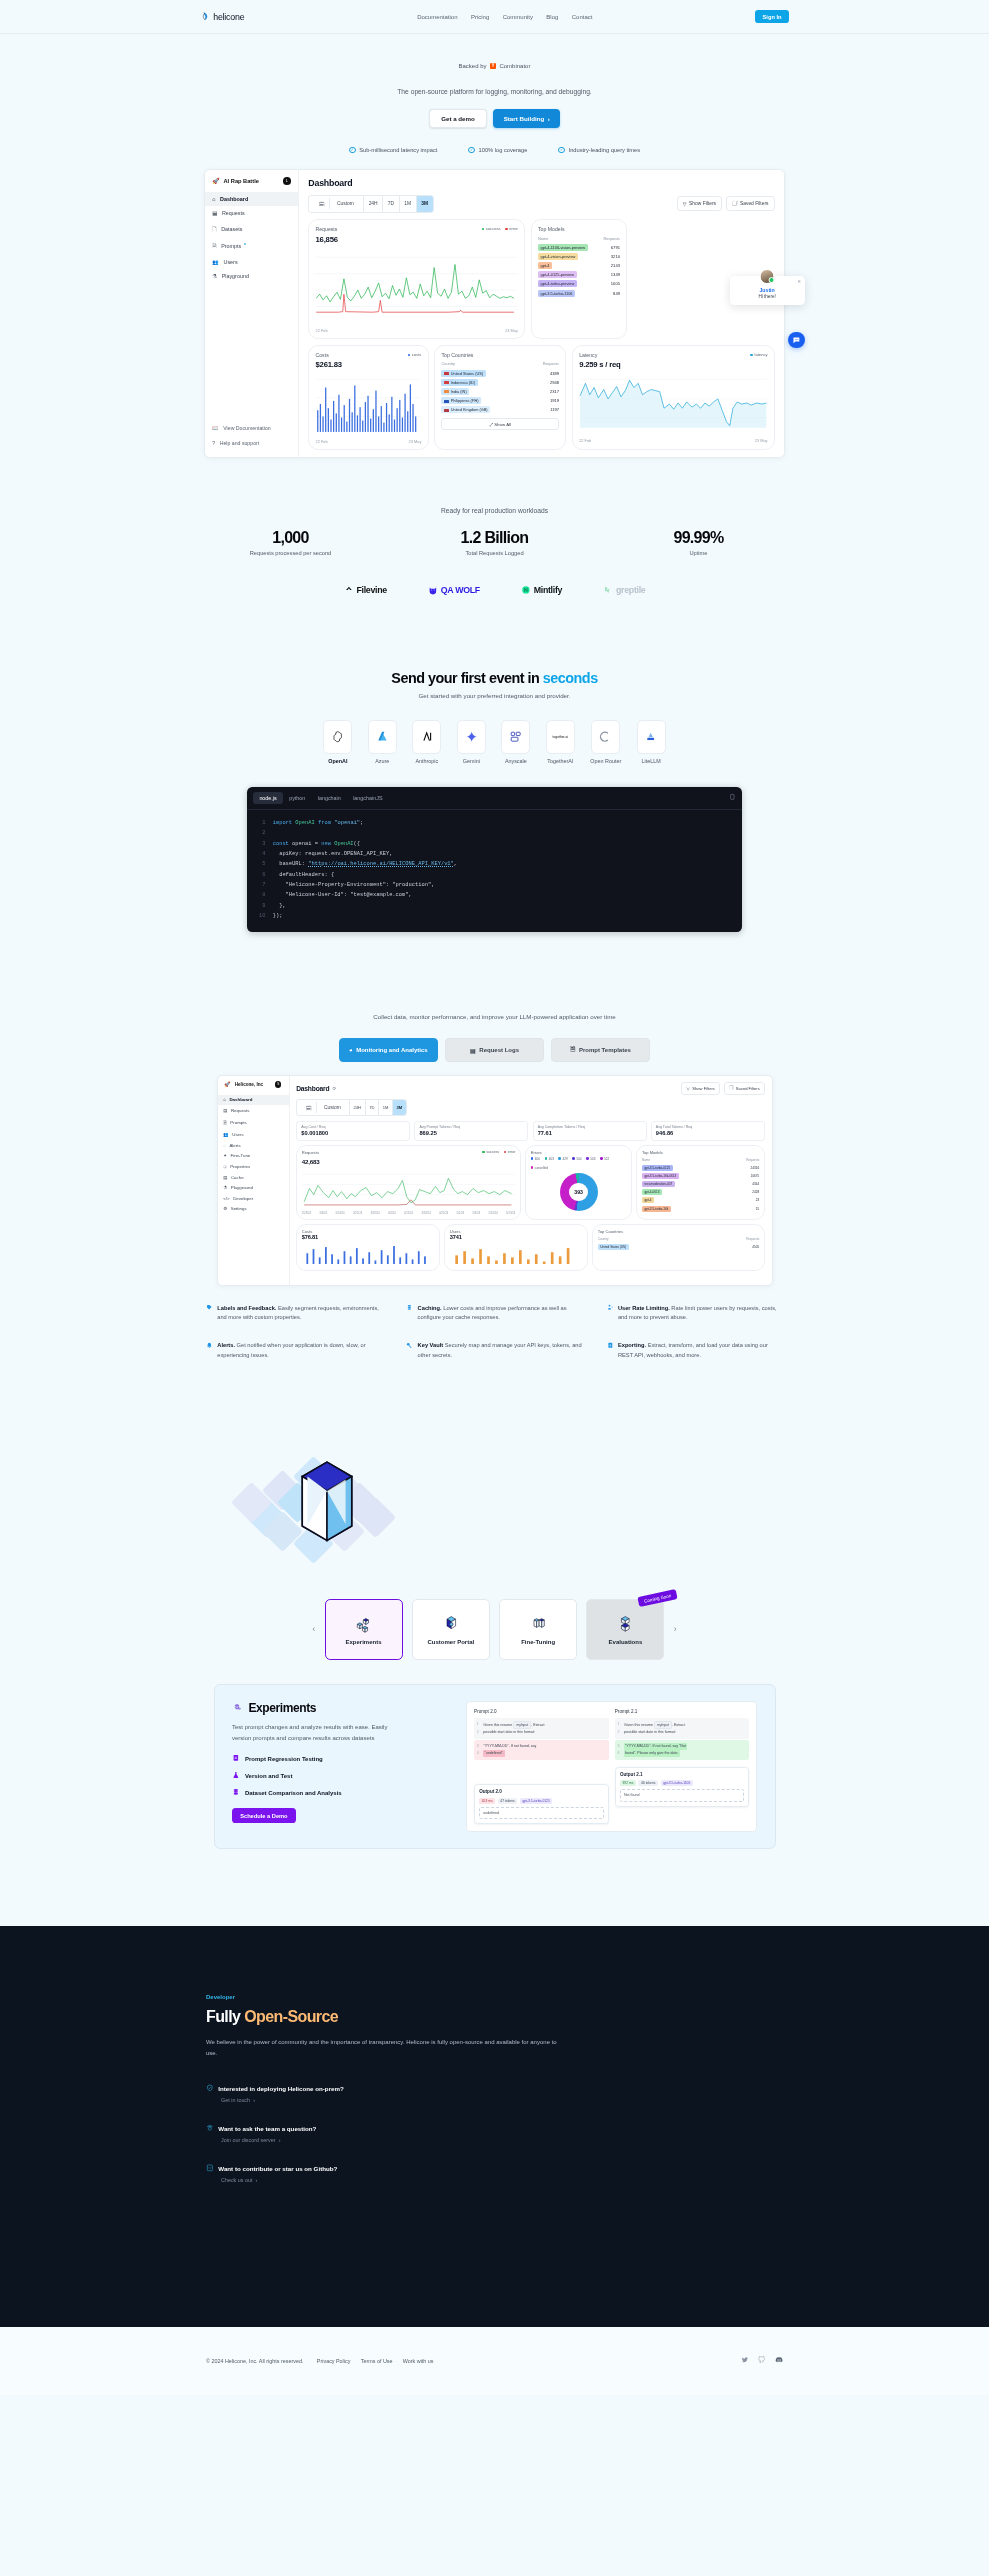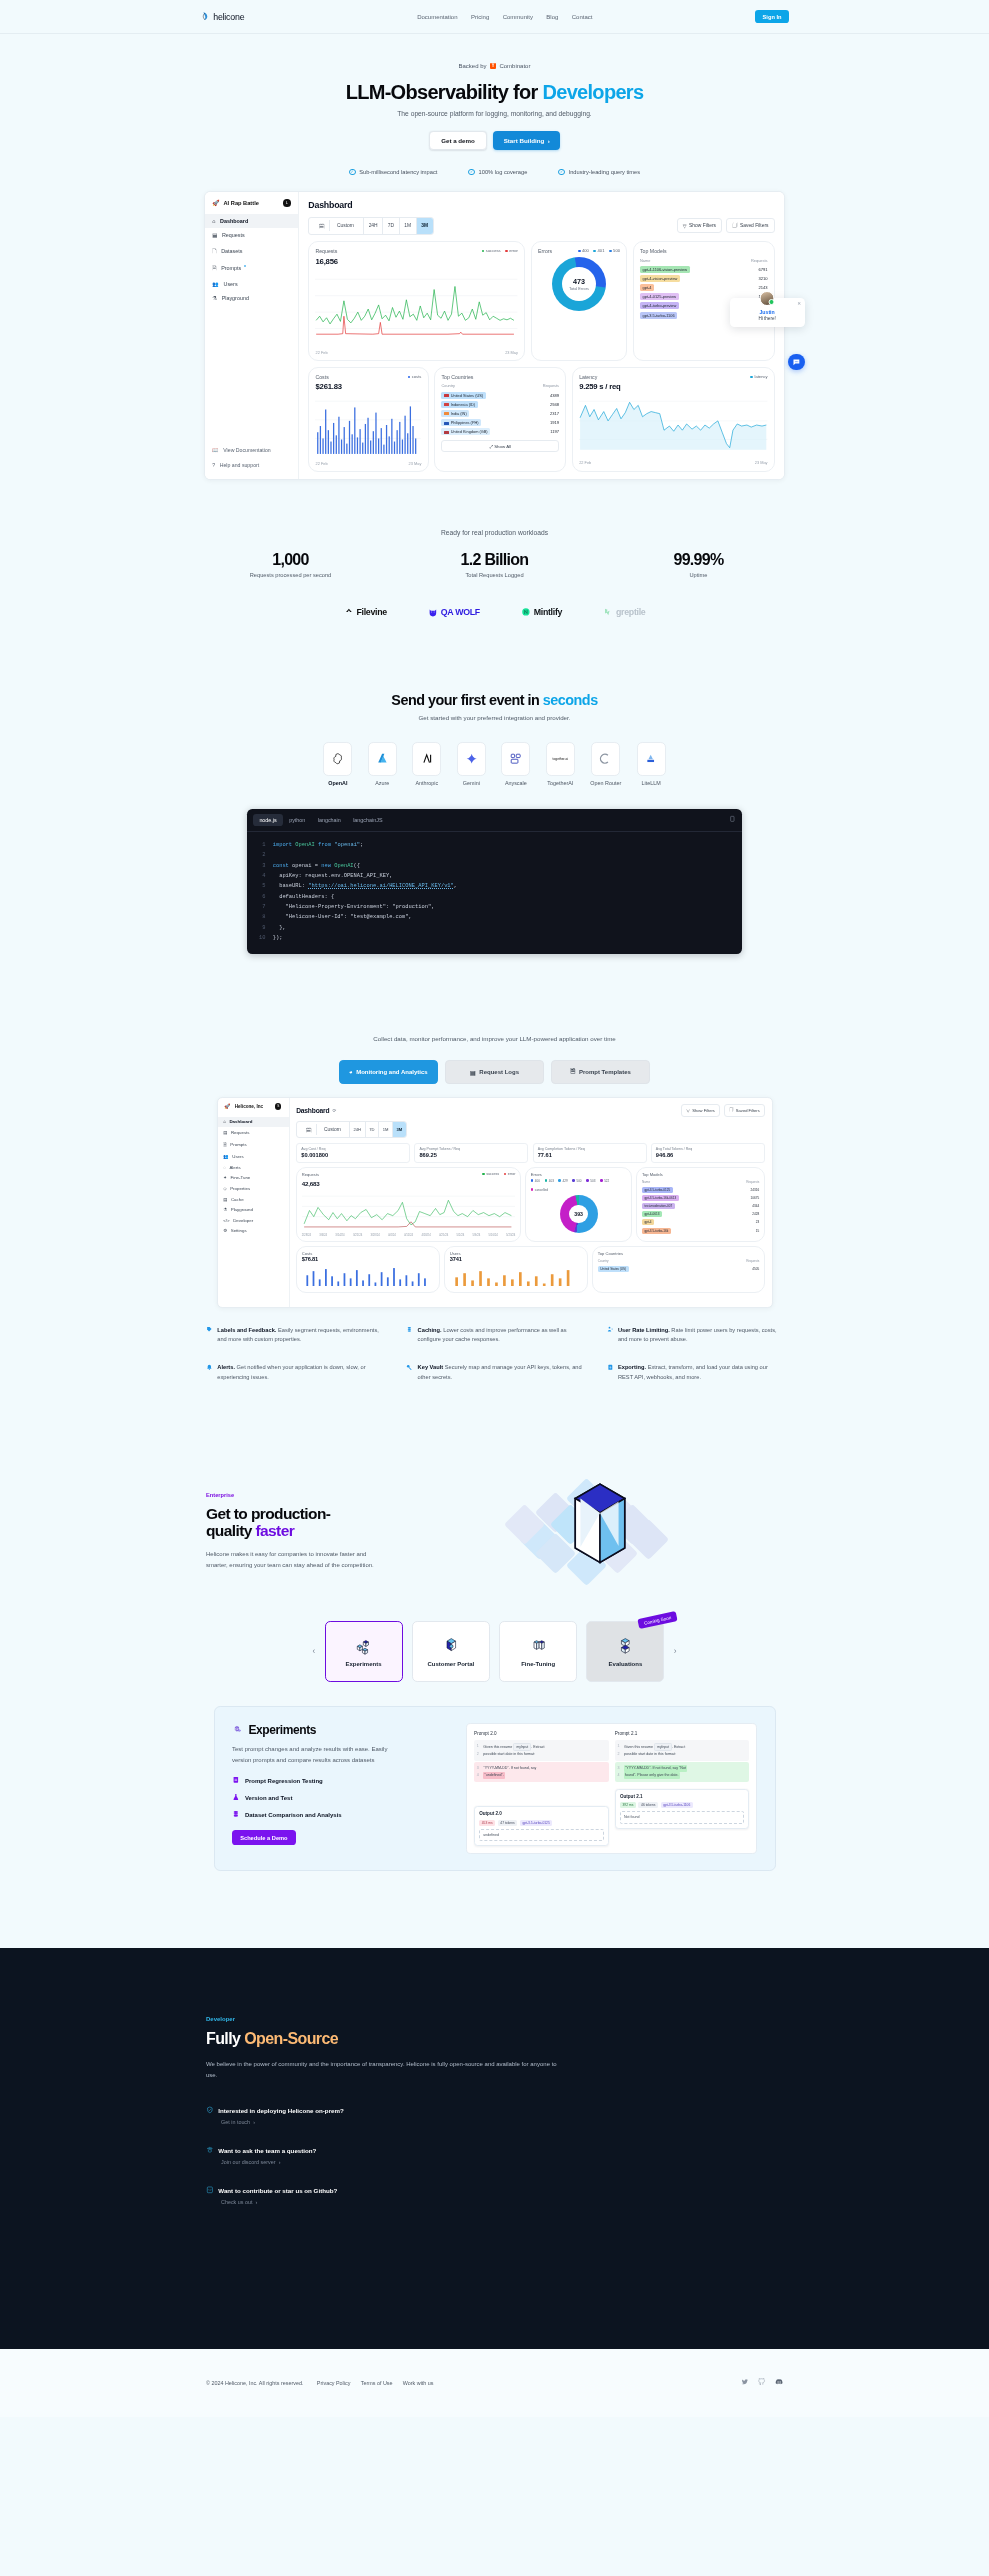--- a/index.html
+++ b/index.html
@@ -234,24 +234,20 @@
       <button class="signin">Sign In</button>
     </div>
   </div>
 
   <div class="hero">
     <div class="yc">
       <span>Backed by</span>
       <span class="yc-badge">Y</span>
       <span>Combinator</span>
     </div>
-    <h1 class="hero-title">
-      <span>LLM-Observability for</span>
-      <span class="accent">Developers</span>
-    </h1>
     <div class="hero-sub">The open-source platform for logging, monitoring, and debugging.</div>
     <div class="hero-btns">
       <button class="btn-demo">Get a demo</button>
       <button class="btn-build">
         <span>Start Building</span>
         <span>›</span>
       </button>
     </div>
     <div class="hero-checks">
       <div class="chk">
@@ -355,36 +351,20 @@
                 <line x1="0" y1="116" x2="350" y2="116" stroke="#eef1f4"></line>
               <polyline fill="none" stroke="#22b24c" stroke-width="1.3" points="2,100 8,92 14,103 20,95 26,107 32,97 38,88 44,102 50,62 56,98 62,105 68,96 74,84 80,100 86,92 92,78 98,99 104,86 110,70 116,97 122,90 128,101 134,75 140,94 146,82 152,98 158,60 164,93 170,88 176,100 182,72 188,95 194,86 200,99 206,40 212,90 218,96 224,82 230,100 236,88 242,34 248,92 254,86 260,100 266,95 272,78 278,98 284,64 290,90 296,85 302,99 308,92 314,96 320,100 326,97 332,99 338,96 344,100"></polyline>
               <polyline fill="none" stroke="#e33b3b" stroke-width="1.3" points="2,127 40,127 48,126 50,92 53,126 100,127 110,126 113,104 116,127 230,127 250,126 252,123 255,127 344,127"></polyline>
             </svg>
             <div class="axis">
                 <span>22 Feb</span>
                 <span>23 May</span>
               </div>
           </div>
 
-          <div class="card">
-            <div class="c-h">
-                <div class="c-t">Errors</div>
-              <div class="lg">
-                  <span><i style="background:#2563eb"></i><span>400</span></span>
-                  <span><i style="background:#1aa5d8"></i><span>401</span></span>
-                  <span><i style="background:#2b7fe0"></i><span>500</span></span>
-                </div>
-            </div>
-            <div class="donut">
-              <div class="donut-c">
-                  <div class="n">473</div>
-                  <div class="l">Total Errors</div>
-                </div>
-            </div>
-          </div>
 
           <div class="card">
             <div class="c-t" style="margin-bottom:3.6px">Top Models</div>
             <table class="tbl">
               <tbody>
                   <tr>
                     <th>Name</th>
                     <th>Requests</th>
                   </tr>
               <tr>
@@ -1040,28 +1020,20 @@
           <span class="ico"><svg width="6.7" height="6.7" viewBox="0 0 24 24" fill="#2196e8">
               <rect x="5" y="3" width="14" height="18" rx="2"></rect>
               <path d="M12 8v7m0 0l-3-3m3 3l3-3" stroke="#fff" stroke-width="1.8" fill="none"></path>
             </svg></span>
           <p><b>Exporting.</b><span> Extract, transform, and load your data using our REST API, webhooks, and more.</span></p>
         </div>
     </div>
   </div>
 
   <div class="ent">
-    <div class="ent-l">
-      <div class="eyebrow">Enterprise</div>
-      <div class="ent-h">
-        <span>Get to production-</span><br>
-        <span>quality </span><span class="accent">faster</span>
-      </div>
-      <div class="ent-p">Helicone makes it easy for companies to innovate faster and smarter, ensuring your team can stay ahead of the competition.</div>
-    </div>
     <div class="ent-r">
       <div class="diamonds">
         <div class="dmd" style="left:62px;top:25px;background:#dde5f6"></div>
         <div class="dmd" style="left:93px;top:10.3px;background:#cfe8fb"></div>
         <div class="dmd" style="left:124px;top:25px;background:#e2e8f7"></div>
         <div class="dmd" style="left:46px;top:52px;background:#cfe8fb"></div>
         <div class="dmd" style="left:77px;top:37px;background:#bfe4fa"></div>
         <div class="dmd" style="left:108px;top:52px;background:#cfe8fb"></div>
         <div class="dmd" style="left:139px;top:37px;background:#dde5f6"></div>
         <div class="dmd" style="left:62px;top:66px;background:#d6e7f8"></div>

